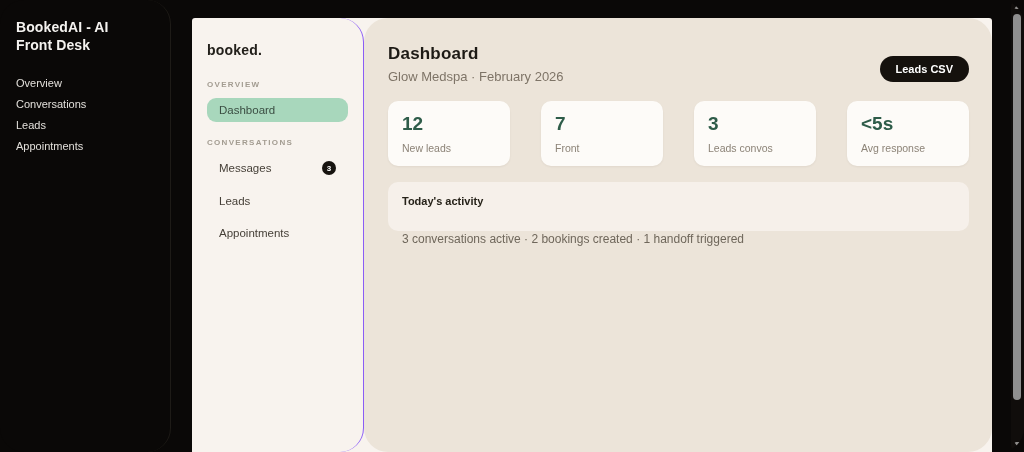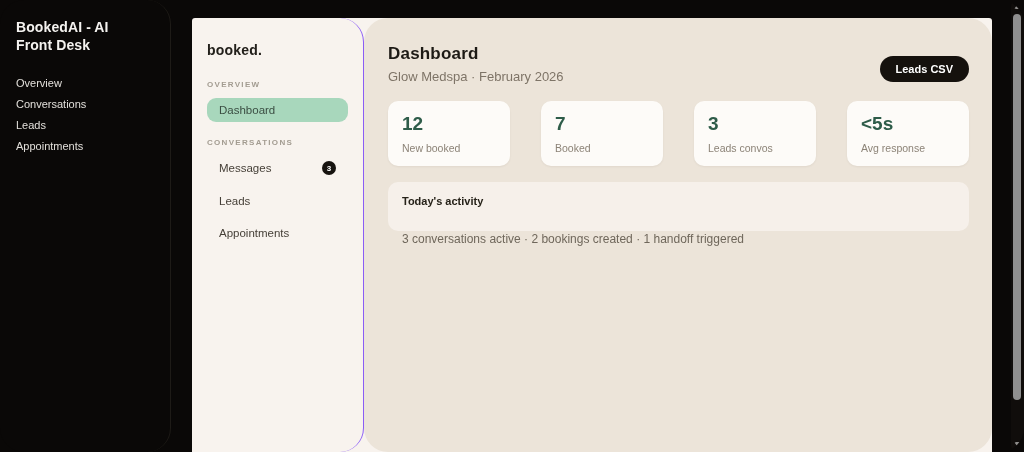--- a/index.html
+++ b/index.html
@@ -153,25 +153,25 @@
       <div>
         <div class="page-title">Dashboard</div>
         <div class="page-subtitle">Glow Medspa · February 2026</div>
       </div>
       <button class="export-btn">Leads CSV</button>
     </div>
 
     <div class="stats-row">
       <div class="stat-card">
         <div class="stat-value">12</div>
-        <div class="stat-label">New booked</div>
+        <div class="stat-label">New leads</div>
       </div>
       <div class="stat-card">
         <div class="stat-value">7</div>
-        <div class="stat-label">Booked</div>
+        <div class="stat-label">Front</div>
       </div>
       <div class="stat-card">
         <div class="stat-value">3</div>
         <div class="stat-label">Leads convos</div>
       </div>
       <div class="stat-card">
         <div class="stat-value">&lt;5s</div>
         <div class="stat-label">Avg response</div>
       </div>
     </div>

